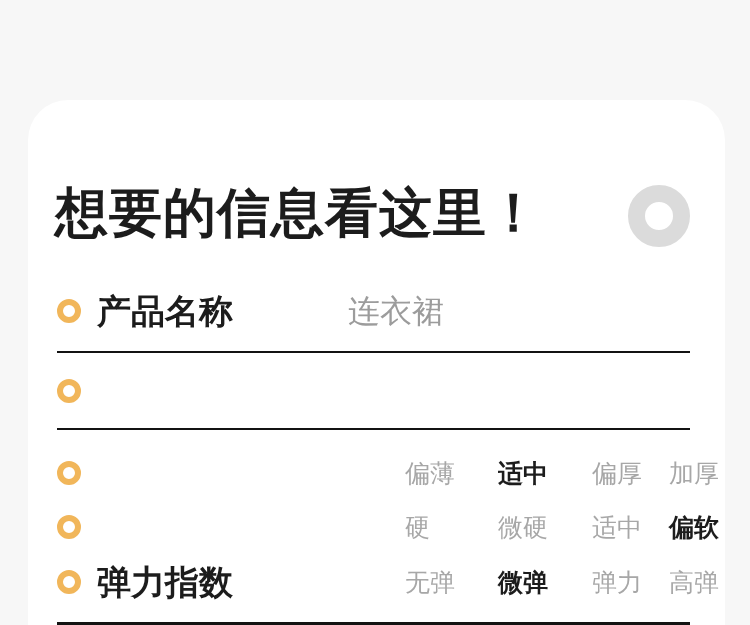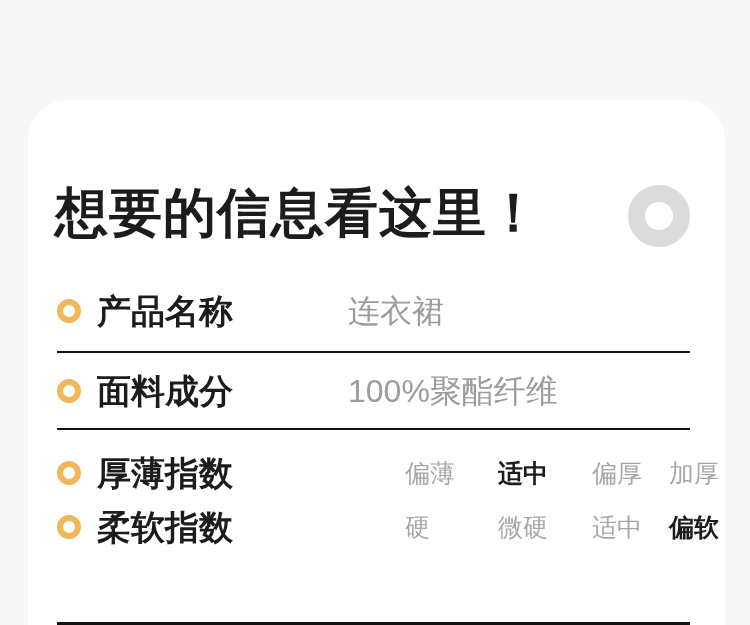--- a/index.html
+++ b/index.html
@@ -62,39 +62,43 @@
 
     <div class="row" style="top:197px">
       <span class="bullet"></span>
       <span class="label">产品名称</span>
       <span class="value">连衣裙</span>
     </div>
     <div class="divider" style="top:251px"></div>
 
     <div class="row" style="top:277px">
       <span class="bullet"></span>
-      <span class="label">面料成分</span>
-      <span class="value">100%聚酯纤维</span>
     </div>
     <div class="divider" style="top:328px"></div>
 
     <div class="row" style="top:359px">
       <span class="bullet"></span>
-      <span class="label">厚薄指数</span>
       <span class="opt c0">偏薄</span>
       <span class="opt c1 sel">适中</span>
       <span class="opt c2">偏厚</span>
       <span class="opt c3">加厚</span>
     </div>
 
     <div class="row" style="top:413px">
       <span class="bullet"></span>
-      <span class="label">柔软指数</span>
       <span class="opt c0">硬</span>
       <span class="opt c1">微硬</span>
       <span class="opt c2">适中</span>
       <span class="opt c3 sel">偏软</span>
     </div>
 
+    <div class="row" style="top:468px">
+      <span class="bullet"></span>
+      <span class="label">弹力指数</span>
+      <span class="opt c0">无弹</span>
+      <span class="opt c1 sel">微弹</span>
+      <span class="opt c2">弹力</span>
+      <span class="opt c3">高弹</span>
+    </div>
 
     <div class="divider bottom" style="top:522px"></div>
   </div>
 </div>
 
 </body></html>

